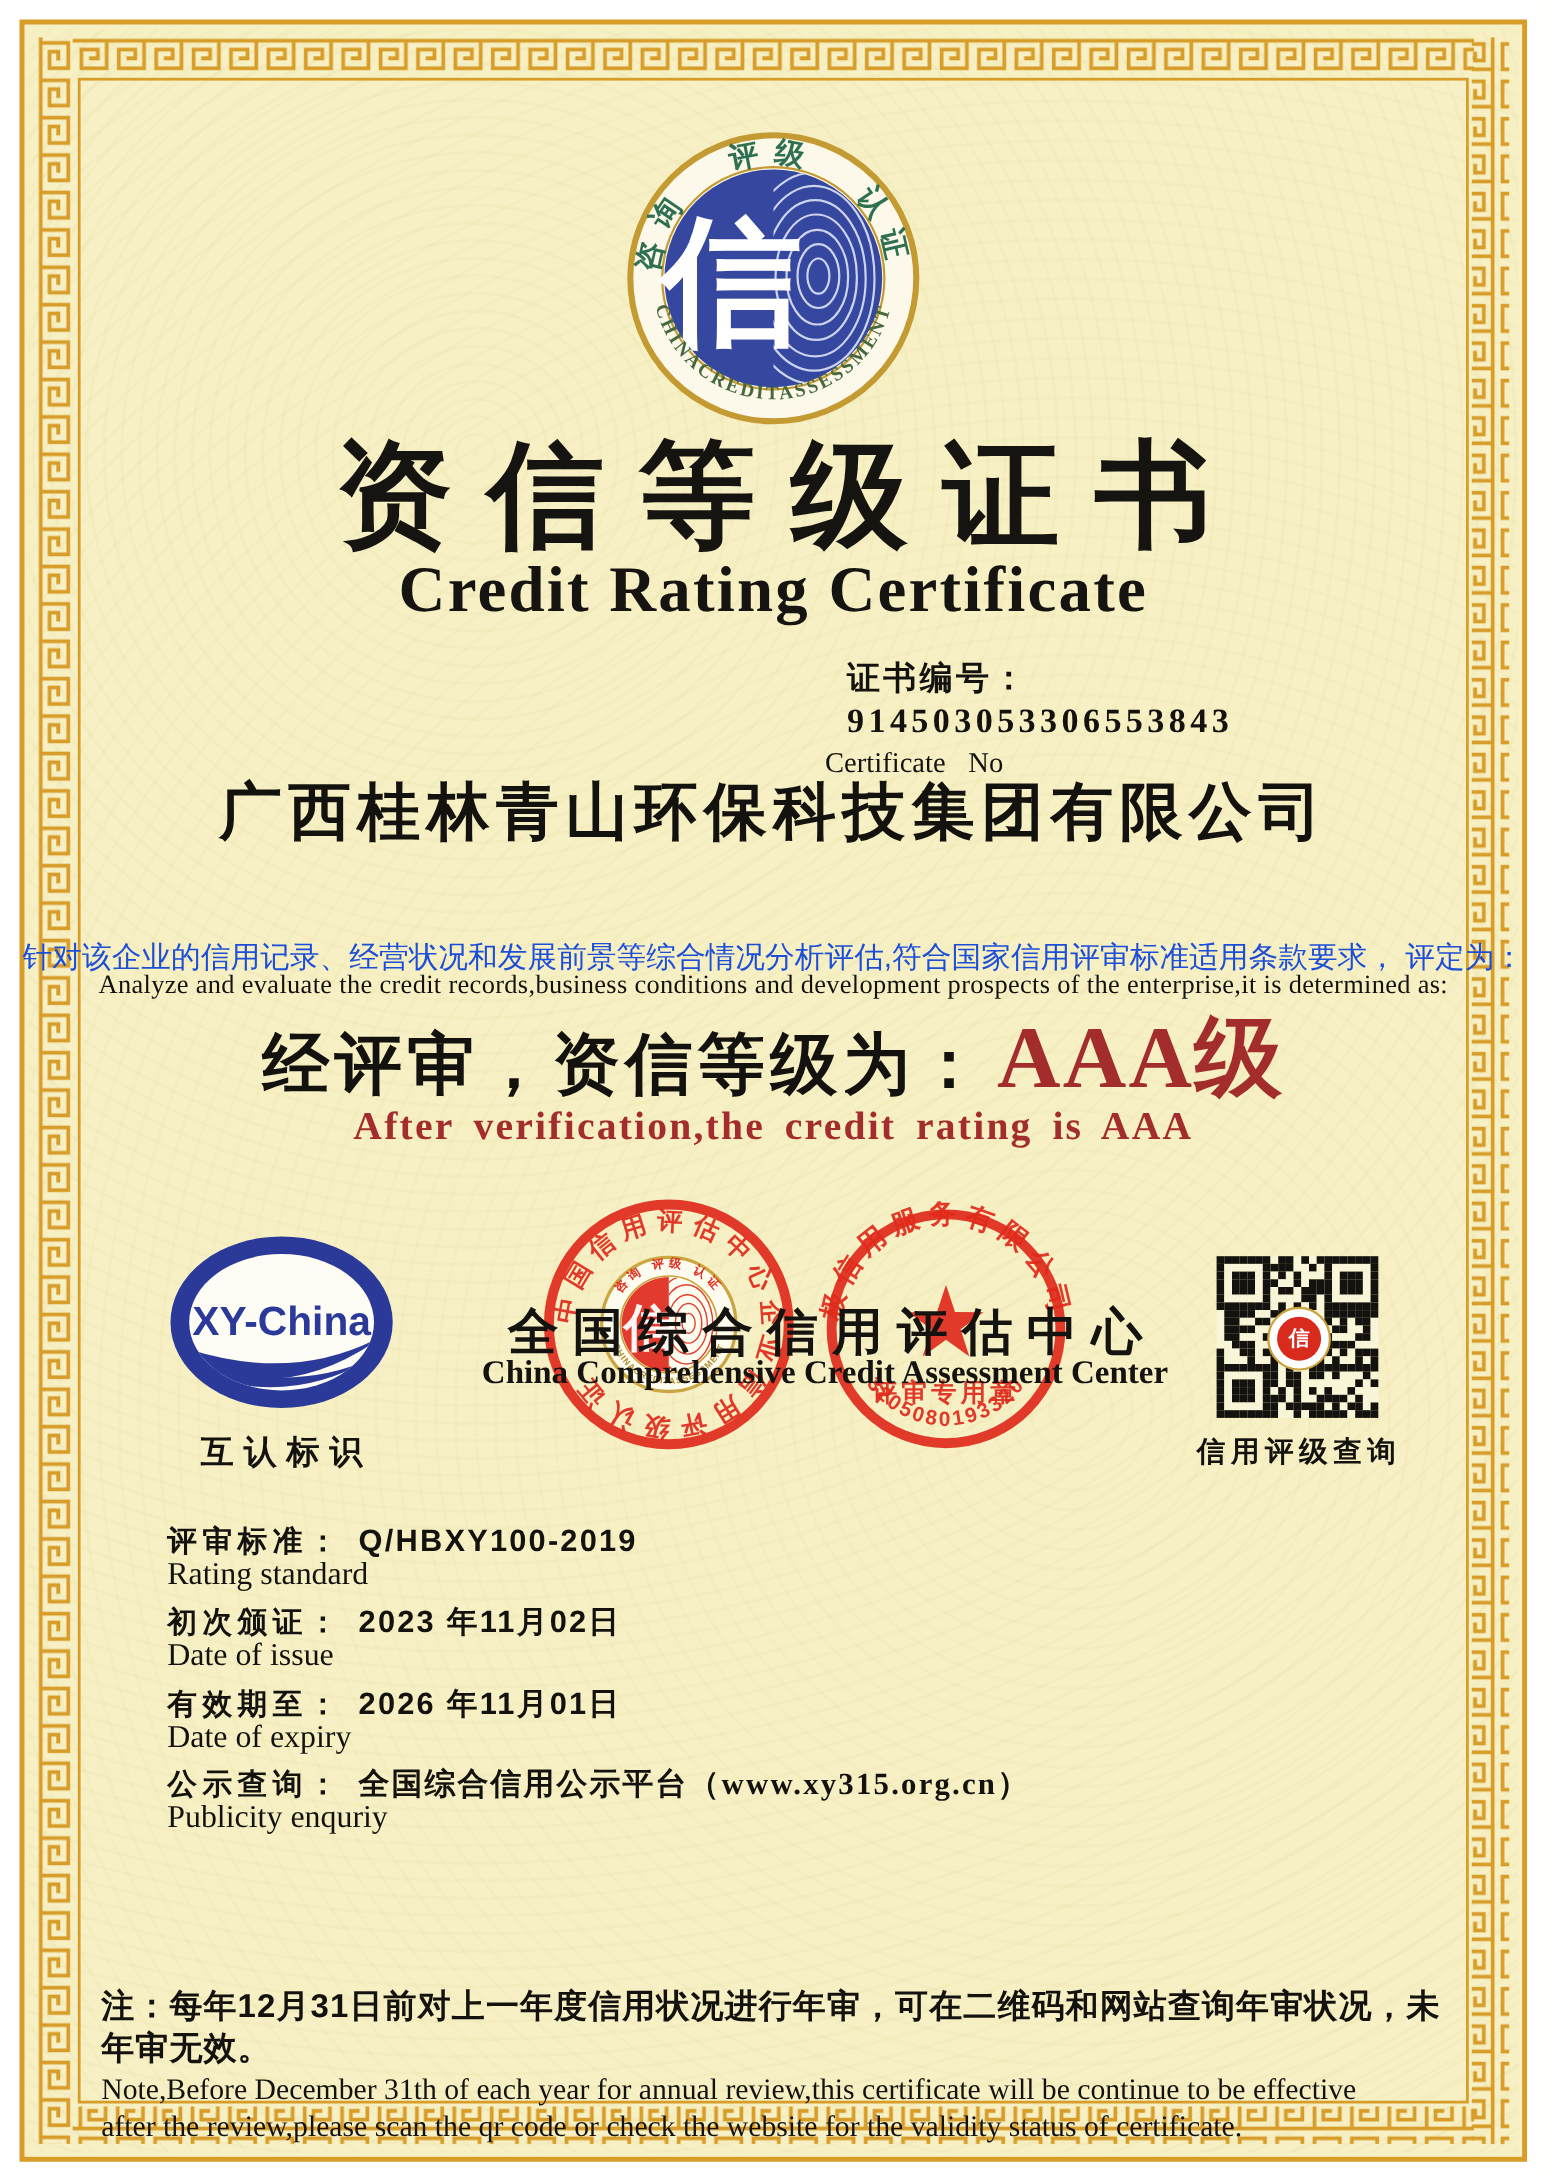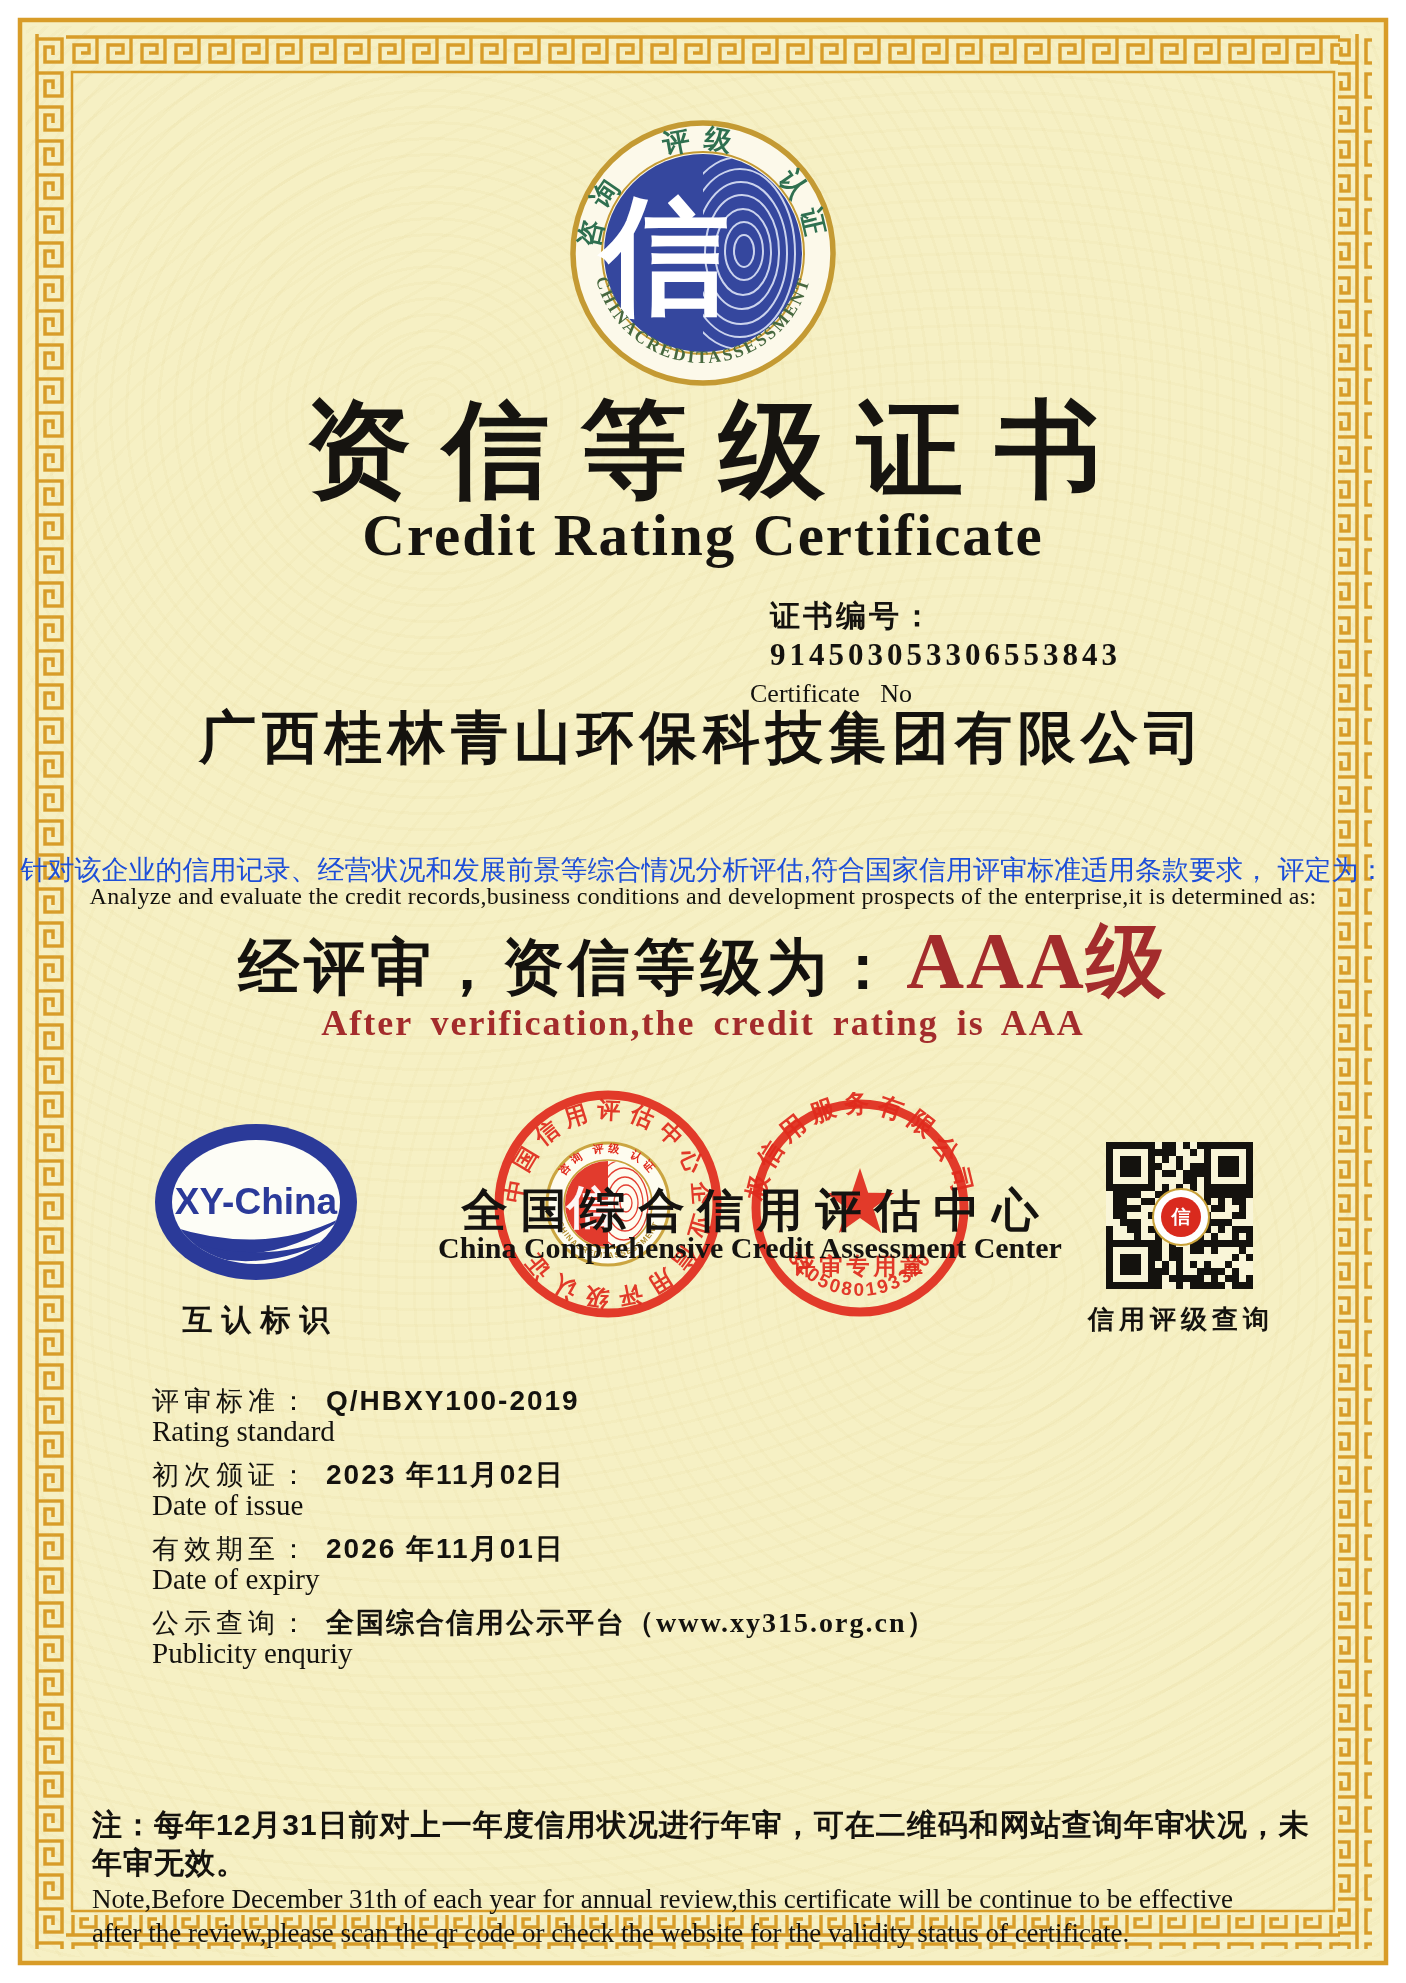--- a/index.html
+++ b/index.html
@@ -31,21 +31,21 @@
   .overlay-en{top:1231px;left:380px;width:740px;text-align:center;font-size:30px;font-weight:600;color:#151310;z-index:6;}
   .qr-wrap{left:1106px;top:1142px;width:147px;height:147px;display:grid;grid-template-columns:repeat(21,7px);grid-template-rows:repeat(21,7px);z-index:4;}
   .qr-wrap .d{background:#14120e;}
   .qr-wrap .l{background:#f9f5d8;}
   .qr-logo{left:1152px;top:1188px;width:54px;height:54px;border-radius:50%;background:#ffffff;border:2px solid #c9a23a;display:flex;align-items:center;justify-content:center;z-index:5;}
   .qr-logo-inner{width:40px;height:40px;border-radius:50%;background:#d92a1e;color:#ffffff;font-size:19px;font-weight:bold;display:flex;align-items:center;justify-content:center;}
   .qr-caption{left:1076px;top:1302px;width:210px;text-align:center;font-size:26px;font-weight:bold;color:#14120e;letter-spacing:5px;}
   .details{left:152px;top:1384px;color:#14120e;}
   .detail-row{margin-bottom:13px;}
   .detail-line{display:flex;align-items:baseline;line-height:33px;}
-  .detail-zh{font-size:27px;font-weight:normal;letter-spacing:5px;}
+  .detail-zh{font-size:27px;font-weight:bold;letter-spacing:5px;}
   .detail-value{font-size:28px;font-weight:bold;letter-spacing:2px;margin-left:14px;}
   .detail-en{font-size:29px;line-height:27px;font-weight:500;}
   .note{left:92px;top:1806px;width:1222px;text-align:left;color:#14120e;}
   .note-zh{font-size:30px;font-weight:bold;letter-spacing:1px;line-height:38px;}
   .note-en{font-size:27px;line-height:34px;font-weight:500;}
 </style>
 </head>
 <body>
 
 <div class="page">

